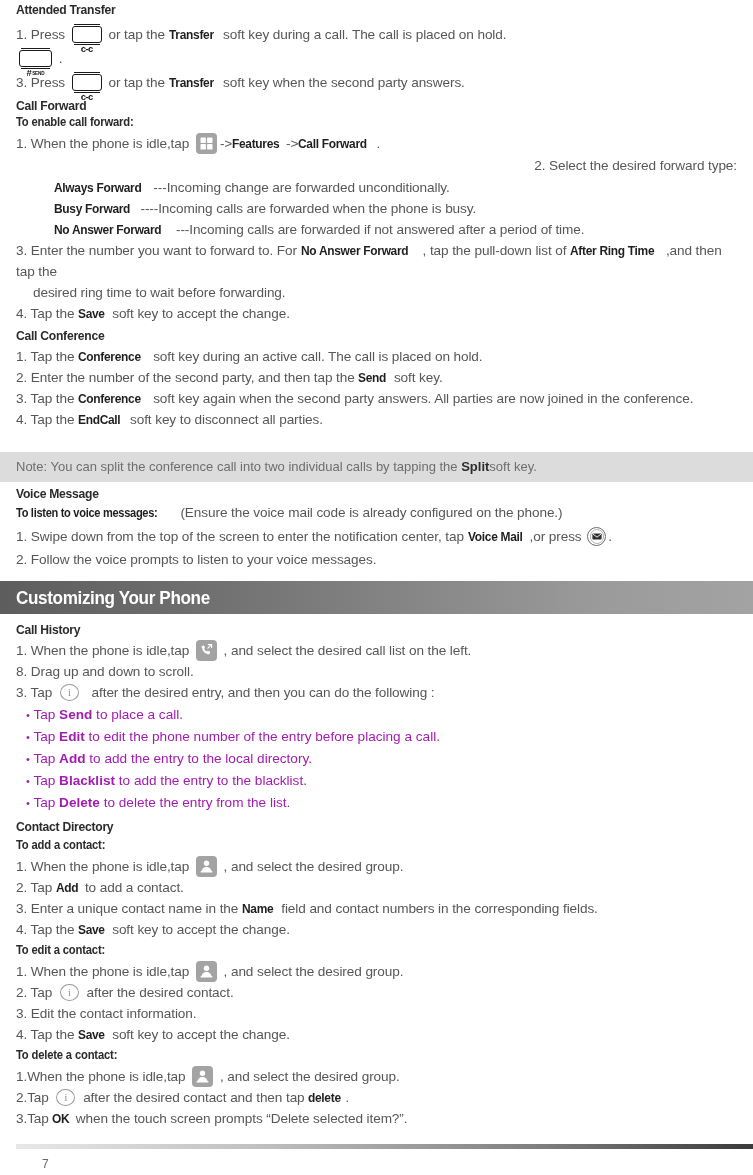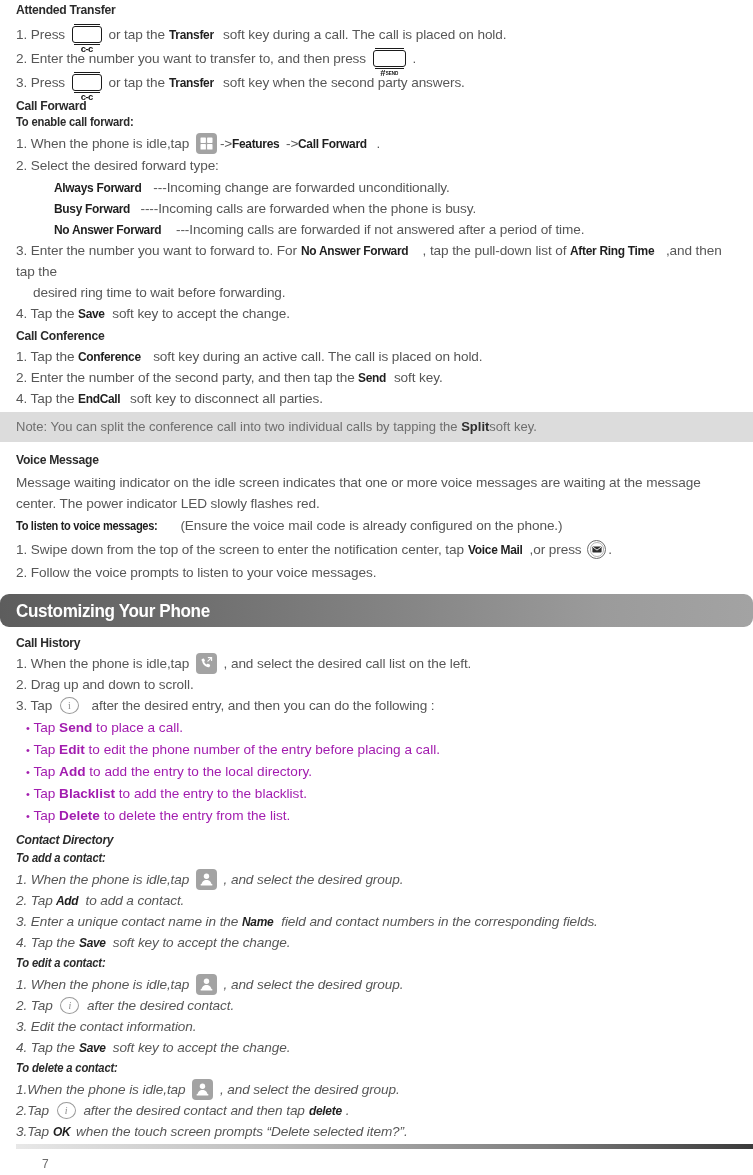--- a/index.html
+++ b/index.html
@@ -208,21 +208,20 @@
       <span>1. Press</span>
       <span class="ico key">
         <span class="glyph">c-c</span>
       </span>
       <span>or tap the</span>
       <b>Transfer</b>
       <span>soft key during a call. The call is placed on hold.</span>
     </div>
 
     <div class="body-line" style="margin-top:3px;">
-      <span>2. Enter the number you want to transfer to, and then press</span>
       <span class="ico key wide">
         <span class="glyph"><span>#</span><span class="sub">SEND</span></span>
       </span>
       <span>.</span>
     </div>
 
     <div class="body-line" style="margin-top:3px;">
       <span>3. Press</span>
       <span class="ico key">
         <span class="glyph">c-c</span>
@@ -242,21 +241,21 @@
       <span class="ico touch">
         <svg width="21" height="21" viewBox="0 0 21 21" aria-hidden="true">
           <rect x="4.5" y="4.5" width="5.4" height="5.4" rx="0.6" fill="#ffffff"></rect>
           <rect x="11.1" y="4.5" width="5.4" height="5.4" rx="0.6" fill="#ffffff"></rect>
           <rect x="4.5" y="11.1" width="5.4" height="5.4" rx="0.6" fill="#ffffff"></rect>
           <rect x="11.1" y="11.1" width="5.4" height="5.4" rx="0.6" fill="#ffffff"></rect>
         </svg>
       </span><span>-&gt;</span><b>Features</b><span>-&gt;</span><b>Call Forward</b><span>.</span>
     </div>
 
-    <div class="body-line" style="margin-top:1px;">2. Select the desired forward type:</div>
+    <div class="body-line" style="margin-top:1px;text-align:right;">2. Select the desired forward type:</div>
 
     <div class="body-line indent-2" style="margin-top:1px;">
       <b>Always Forward</b><span>---Incoming change are forwarded unconditionally.</span>
     </div>
     <div class="body-line indent-2">
       <b>Busy Forward</b><span>----Incoming calls are forwarded when the phone is busy.</span>
     </div>
     <div class="body-line indent-2">
       <b>No Answer Forward</b><span>---Incoming calls are forwarded if not answered after a period of time.</span>
     </div>
@@ -282,71 +281,75 @@
       <span>1. Tap the</span>
       <b>Conference</b>
       <span>soft key during an active call. The call is placed on hold.</span>
     </div>
     <div class="body-line">
       <span>2. Enter the number of the second party, and then tap the</span>
       <b>Send</b>
       <span>soft key.</span>
     </div>
     <div class="body-line">
+      <span>3. Tap the</span>
+      <b>Conference</b>
+      <span>soft key again when the second party answers. All parties are now joined in the conference.</span>
+    </div>
+    <div class="body-line">
       <span>4. Tap the</span>
       <b>EndCall</b>
       <span>soft key to disconnect all parties.</span>
     </div>
   </div>
 
-  <div class="note" style="margin-top:3px;">
+  <div class="note" style="margin-top:22px;">
     <span>Note: You can split the conference call into two individual calls by tapping the</span>
     <b>Split</b><span>soft key.</span>
   </div>
 
-  <div class="sec" style="margin-top:10px;">
+  <div class="sec" style="margin-top:4px;">
     <div class="h-sub">Voice Message</div>
-    <div class="body-line" style="margin-top:5px;">Message waiting indicator on the idle screen indicates that one or more voice messages are waiting at the message center. The power indicator LED slowly flashes red.</div>
     <div class="body-line" style="margin-top:1px;">
       <b style="font-size:12.6px;">To listen to voice messages:</b>
       <span>(Ensure the voice mail code is already configured on the phone.)</span>
     </div>
     <div class="body-line" style="margin-top:2px;">
       <span>1. Swipe down from the top of the screen to enter the notification center, tap</span>
       <b>Voice Mail</b><span>,or press</span>
       <span class="ico envk">
         <svg width="10" height="7" viewBox="0 0 10 7" aria-hidden="true">
           <rect x="0.4" y="0.4" width="9.2" height="6.2" rx="0.8" fill="#2f2f2f"></rect>
           <path d="M0.9 1.1 L5 4.1 L9.1 1.1" stroke="#ffffff" stroke-width="0.9" fill="none"></path>
         </svg>
       </span><span>.</span>
     </div>
     <div class="body-line" style="margin-top:2px;">2. Follow the voice prompts to listen to your voice messages.</div>
   </div>
 
-  <div class="banner" style="margin-top:11px;border-radius:9px;">
+  <div class="banner" style="margin-top:11px;">
     <span class="banner-text">Customizing Your Phone</span>
   </div>
 
   <div class="sec" style="margin-top:8px;">
     <div class="h-sub">Call History</div>
 
     <div class="body-line" style="margin-top:3px;">
       <span>1. When the phone is idle,tap</span>
       <span class="ico touch">
         <svg width="21" height="21" viewBox="0 0 21 21" aria-hidden="true">
           <path d="M6.2 8.2c0.5 3.1 3.1 5.6 6.2 6.1 0.5 0.1 1-0.2 1.2-0.6l0.5-1.1c0.2-0.4 0-0.9-0.4-1.1l-1.6-0.7c-0.4-0.2-0.8 0-1 0.3l-0.3 0.5c-1.2-0.6-2.2-1.6-2.8-2.8l0.5-0.3c0.4-0.2 0.5-0.6 0.4-1L8.2 5.9C8 5.5 7.6 5.3 7.2 5.5L6.1 6c-0.5 0.2-0.7 0.7-0.6 1.2z" fill="#ffffff"></path>
           <path d="M12.3 4.6 L15.6 4.6 L15.6 7.4" stroke="#ffffff" stroke-width="1.1" fill="none" stroke-linecap="round"></path>
           <path d="M15.4 4.8 L11.9 8.1" stroke="#ffffff" stroke-width="1.1" fill="none" stroke-linecap="round"></path>
         </svg>
       </span>
       <span>, and select the desired call list on the left.</span>
     </div>
 
-    <div class="body-line">2.  Drag up and down to scroll.</div>
+    <div class="body-line">8.  Drag up and down to scroll.</div>
 
     <div class="body-line">
       <span>3. Tap</span>
       <span class="ico infoc"><span class="i">i</span></span>
       <span style="margin-left:5px;">after the desired entry, and then you can do the following :</span>
     </div>
 
     <div class="bullet-line" style="margin-top:1px;">
       <span class="dot">•</span>
       <span>Tap</span>
@@ -372,21 +375,21 @@
       <span>to add the entry to the blacklist.</span>
     </div>
     <div class="bullet-line">
       <span class="dot">•</span>
       <span>Tap</span>
       <b>Delete</b>
       <span>to delete the entry from the list.</span>
     </div>
   </div>
 
-  <div class="sec" style="margin-top:5px;font-style:italic;">
+  <div class="sec" style="margin-top:5px;">
     <div class="h-sub">Contact Directory</div>
 
     <div class="h-small" style="margin-top:4px;">To add a contact:</div>
 
     <div class="body-line" style="margin-top:4px;">
       <span>1. When the phone is idle,tap</span>
       <span class="ico touch">
         <svg width="21" height="21" viewBox="0 0 21 21" aria-hidden="true">
           <circle cx="10.5" cy="7.3" r="2.7" fill="#ffffff"></circle>
           <path d="M5.6 15.6c0-2.7 2.2-4.5 4.9-4.5s4.9 1.8 4.9 4.5z" fill="#ffffff"></path>

